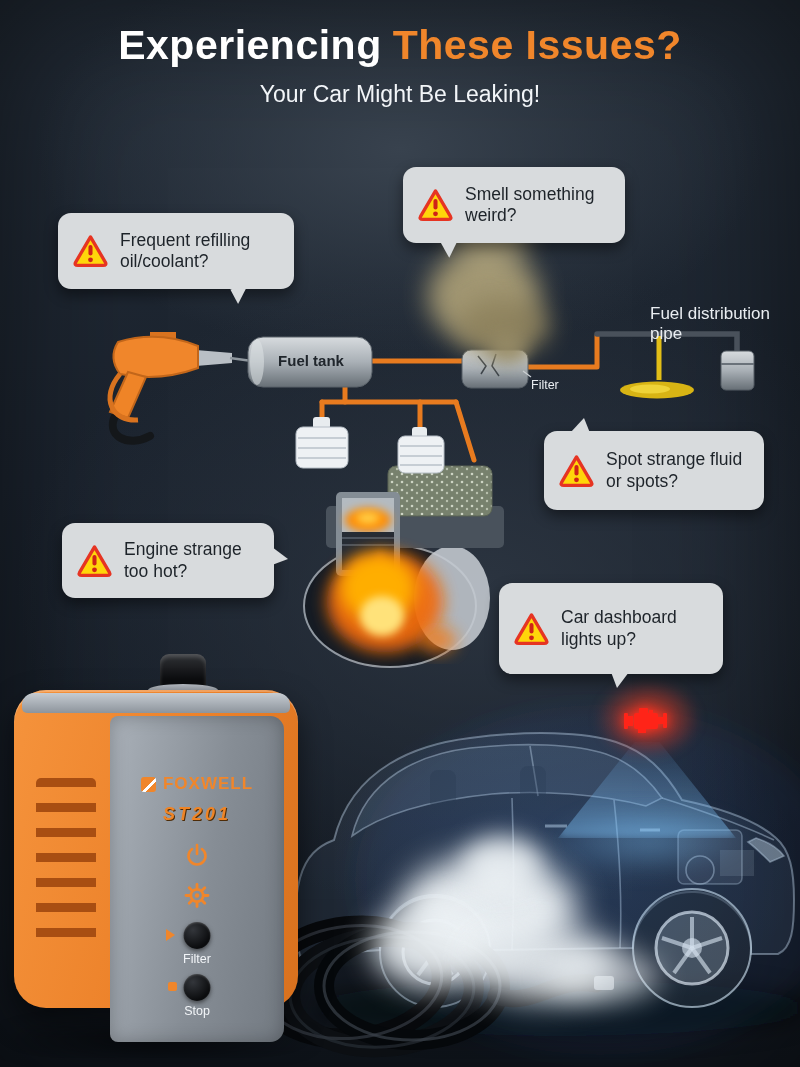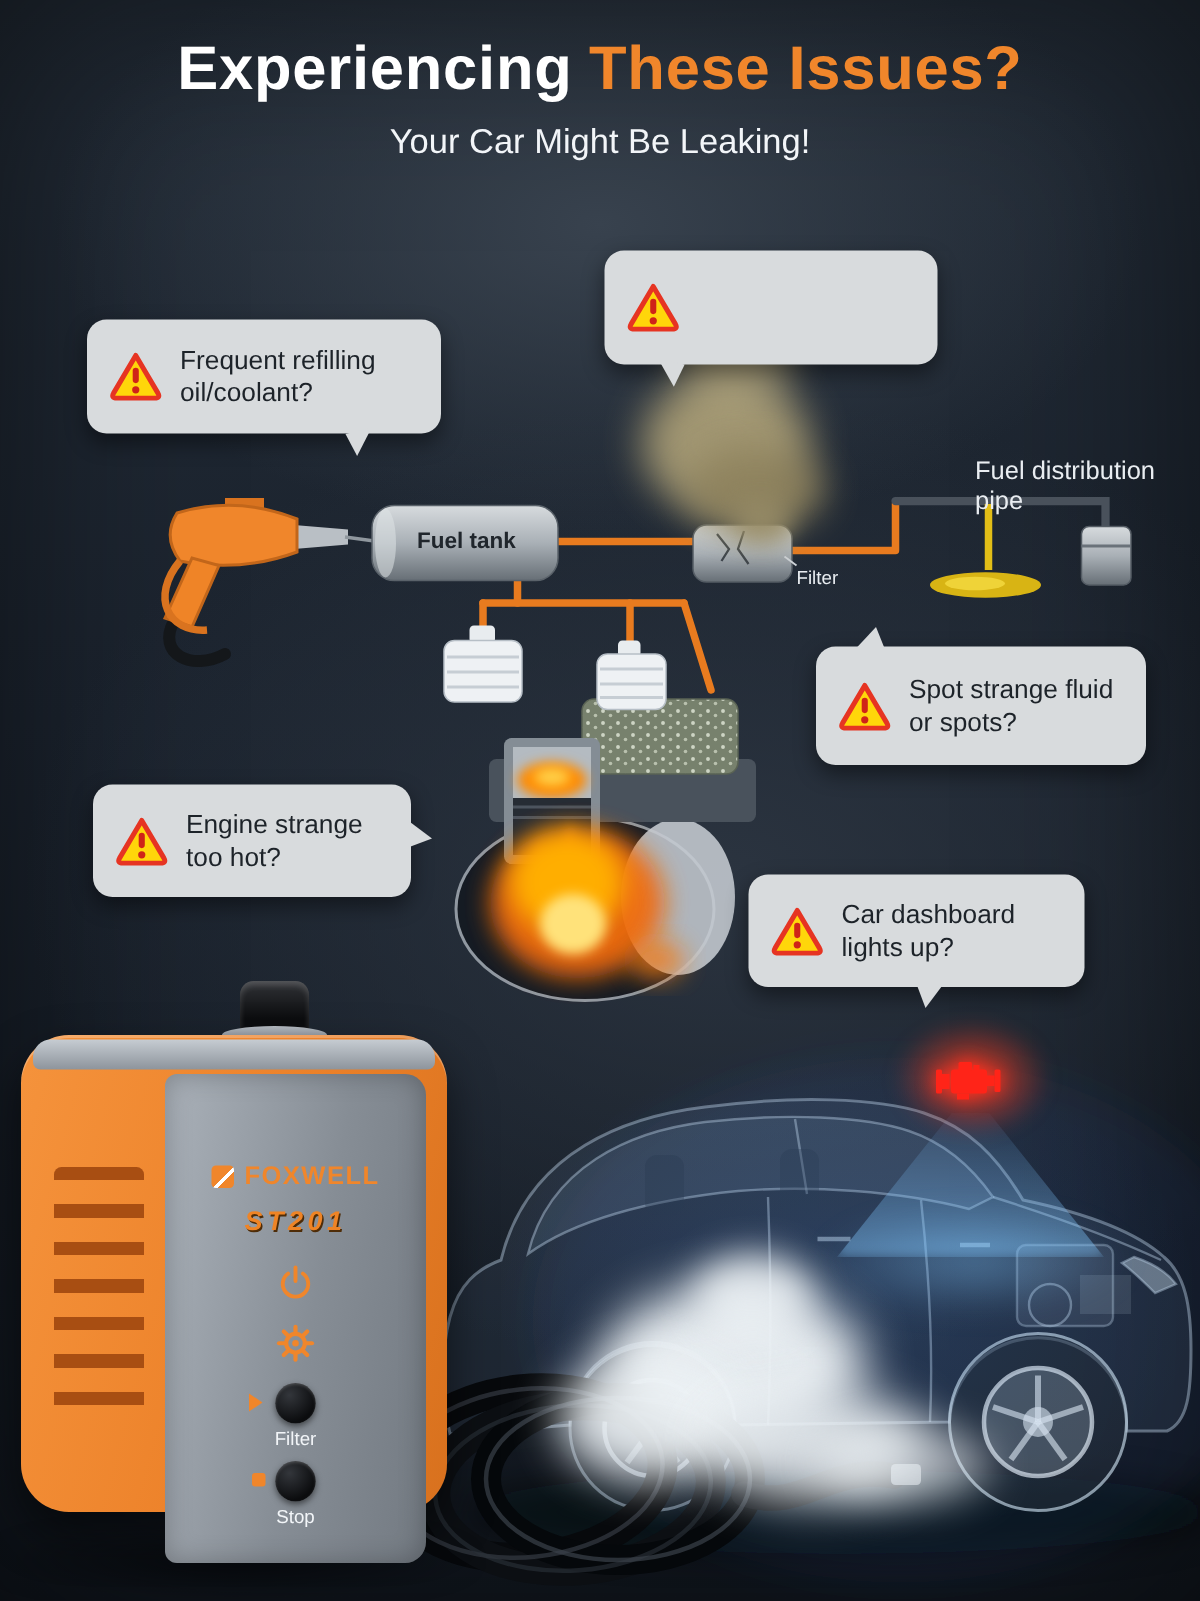--- a/index.html
+++ b/index.html
@@ -26,21 +26,21 @@
   .warn svg{width:100%;height:100%;display:block}
   .tail{position:absolute;width:0;height:0;border-style:solid}
   #b-smell{left:403px;top:167px;width:222px;height:76px}
   #b-smell .tail{bottom:-14px;left:34px;border-width:16px 4px 0 14px;border-color:#d8dbdd transparent transparent transparent;transform:rotate(12deg)}
   #b-refill{left:58px;top:213px;width:236px;height:76px}
   #b-refill .tail{bottom:-14px;right:44px;border-width:16px 14px 0 4px;border-color:#d8dbdd transparent transparent transparent;transform:rotate(-14deg)}
   #b-spots{left:544px;top:431px;width:220px;height:79px}
   #b-spots .tail{top:-13px;left:26px;border-width:0 6px 15px 14px;border-color:transparent transparent #d8dbdd transparent}
   #b-hot{left:62px;top:523px;width:212px;height:75px}
   #b-hot .tail{right:-14px;top:24px;border-width:12px 0 6px 16px;border-color:transparent transparent transparent #d8dbdd}
-  #b-dash{left:499px;top:583px;width:224px;height:75px}
+  #b-dash{left:499px;top:583px;width:224px;height:91px}
   #b-dash .tail{bottom:-14px;left:112px;border-width:16px 12px 0 6px;border-color:#d8dbdd transparent transparent transparent}
 
   
   .lbl{position:absolute;color:#e9edf1;z-index:18}
   .lbl-tank{left:252px;top:352px;width:118px;text-align:center;font-size:15px;color:#20262c;font-weight:700}
   .lbl-filter{left:531px;top:378px;font-size:12.5px}
   .lbl-pipe{left:650px;top:304px;font-size:17px}
 
   
   .tan{position:absolute;border-radius:50%;z-index:12}
@@ -310,20 +310,21 @@
   <div class="lbl lbl-pipe">Fuel distribution pipe</div>
 
   <div class="bubble" id="b-smell">
     <span class="warn">
         <svg viewBox="0 0 100 92">
           <path d="M50,8 L90,76 Q95,85 84,85 L16,85 Q5,85 10,76 Z" fill="#ffd60a" stroke="#e63422" stroke-width="9" stroke-linejoin="round"></path>
           <rect x="44.5" y="30" width="11" height="28" rx="5.5" fill="#cf2318"></rect>
           <circle cx="50" cy="70" r="6.5" fill="#cf2318"></circle>
         </svg>
       </span>
+    <span class="bubble-text">Smell something weird?</span>
     <span class="tail"></span>
   </div>
   <div class="bubble" id="b-refill">
     <span class="warn">
         <svg viewBox="0 0 100 92">
           <path d="M50,8 L90,76 Q95,85 84,85 L16,85 Q5,85 10,76 Z" fill="#ffd60a" stroke="#e63422" stroke-width="9" stroke-linejoin="round"></path>
           <rect x="44.5" y="30" width="11" height="28" rx="5.5" fill="#cf2318"></rect>
           <circle cx="50" cy="70" r="6.5" fill="#cf2318"></circle>
         </svg>
       </span>

